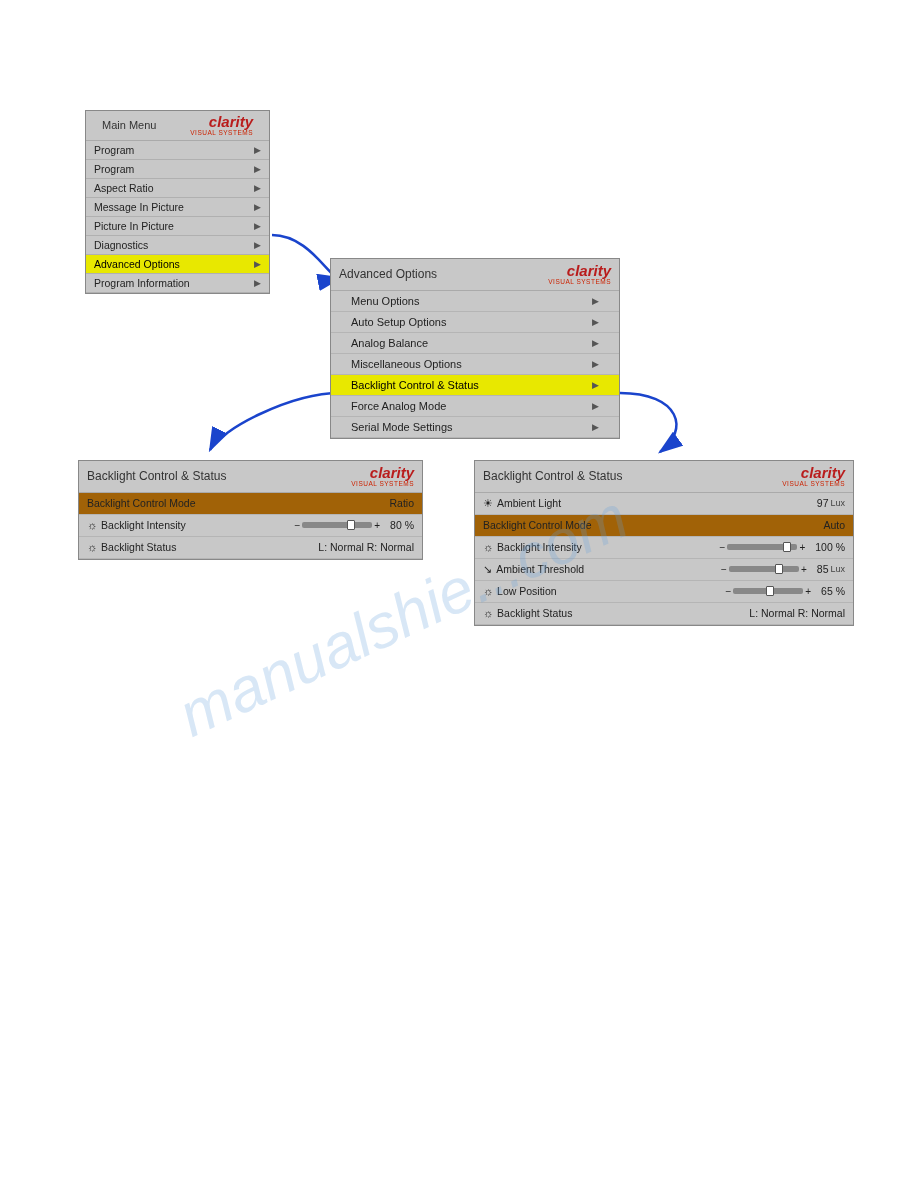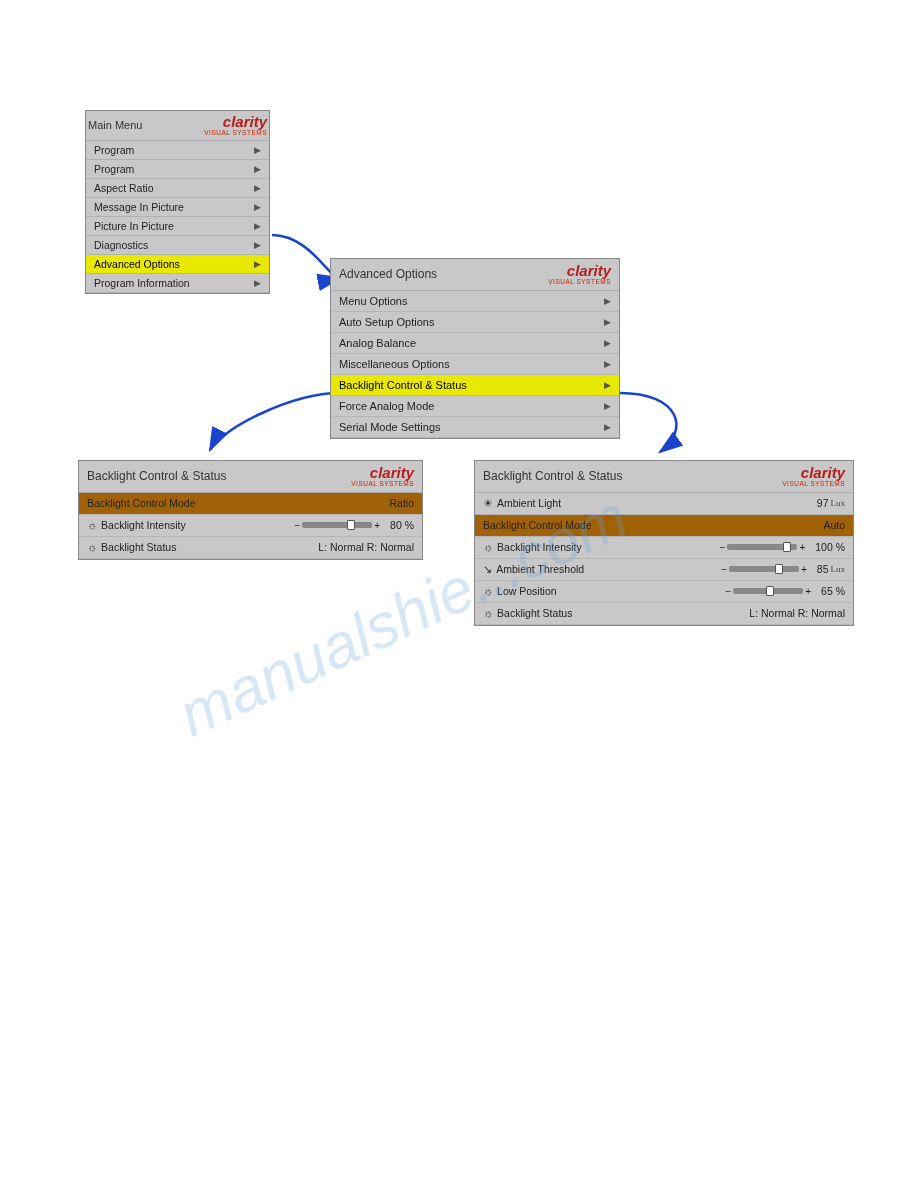--- a/index.html
+++ b/index.html
@@ -19,21 +19,21 @@
       left: 85px;
       width: 185px;
       background: #c8c8c8;
       border: 1px solid #888;
     }
     .menu-header {
       background: #c8c8c8;
       display: flex;
       justify-content: space-between;
       align-items: center;
-      padding: 3px 2px;
+      padding: 3px 16px;
       border-bottom: 1px solid #aaa;
     }
     .menu-header-title {
       font-size: 11px;
       color: #333;
     }
     .menu-item {
       display: flex;
       justify-content: space-between;
       align-items: center;
@@ -71,21 +71,21 @@
       border-bottom: 1px solid #aaa;
     }
     .adv-menu-title {
       font-size: 12px;
       color: #333;
     }
     .adv-menu-item {
       display: flex;
       justify-content: space-between;
       align-items: center;
-      padding: 4px 8px;
+      padding: 4px 20px;
       font-size: 11px;
       color: #222;
       background: #c8c8c8;
       border-bottom: 1px solid #b5b5b5;
       cursor: pointer;
     }
     .adv-menu-item.highlighted {
       background: #e8e800;
       color: #000;
     }
@@ -172,21 +172,21 @@
       font-style: italic;
       transform: rotate(-25deg);
       white-space: nowrap;
       user-select: none;
       pointer-events: none;
       font-family: Arial, sans-serif;
     }
 
     .icon-bulb { font-size: 11px; margin-right: 4px; }
     .icon-ambient { font-size: 11px; margin-right: 4px; }
-    .unit { font-size: 9px; margin-left: 2px; color: #444; font-family: Liberation Serif, serif; }
+    .unit { font-size: 9px; margin-left: 2px; color: #444; }
 
     
     .logo-wrap {
       display: flex;
       flex-direction: column;
       align-items: flex-end;
     }
     .logo-main {
       font-style: italic;
       font-size: 15px;

